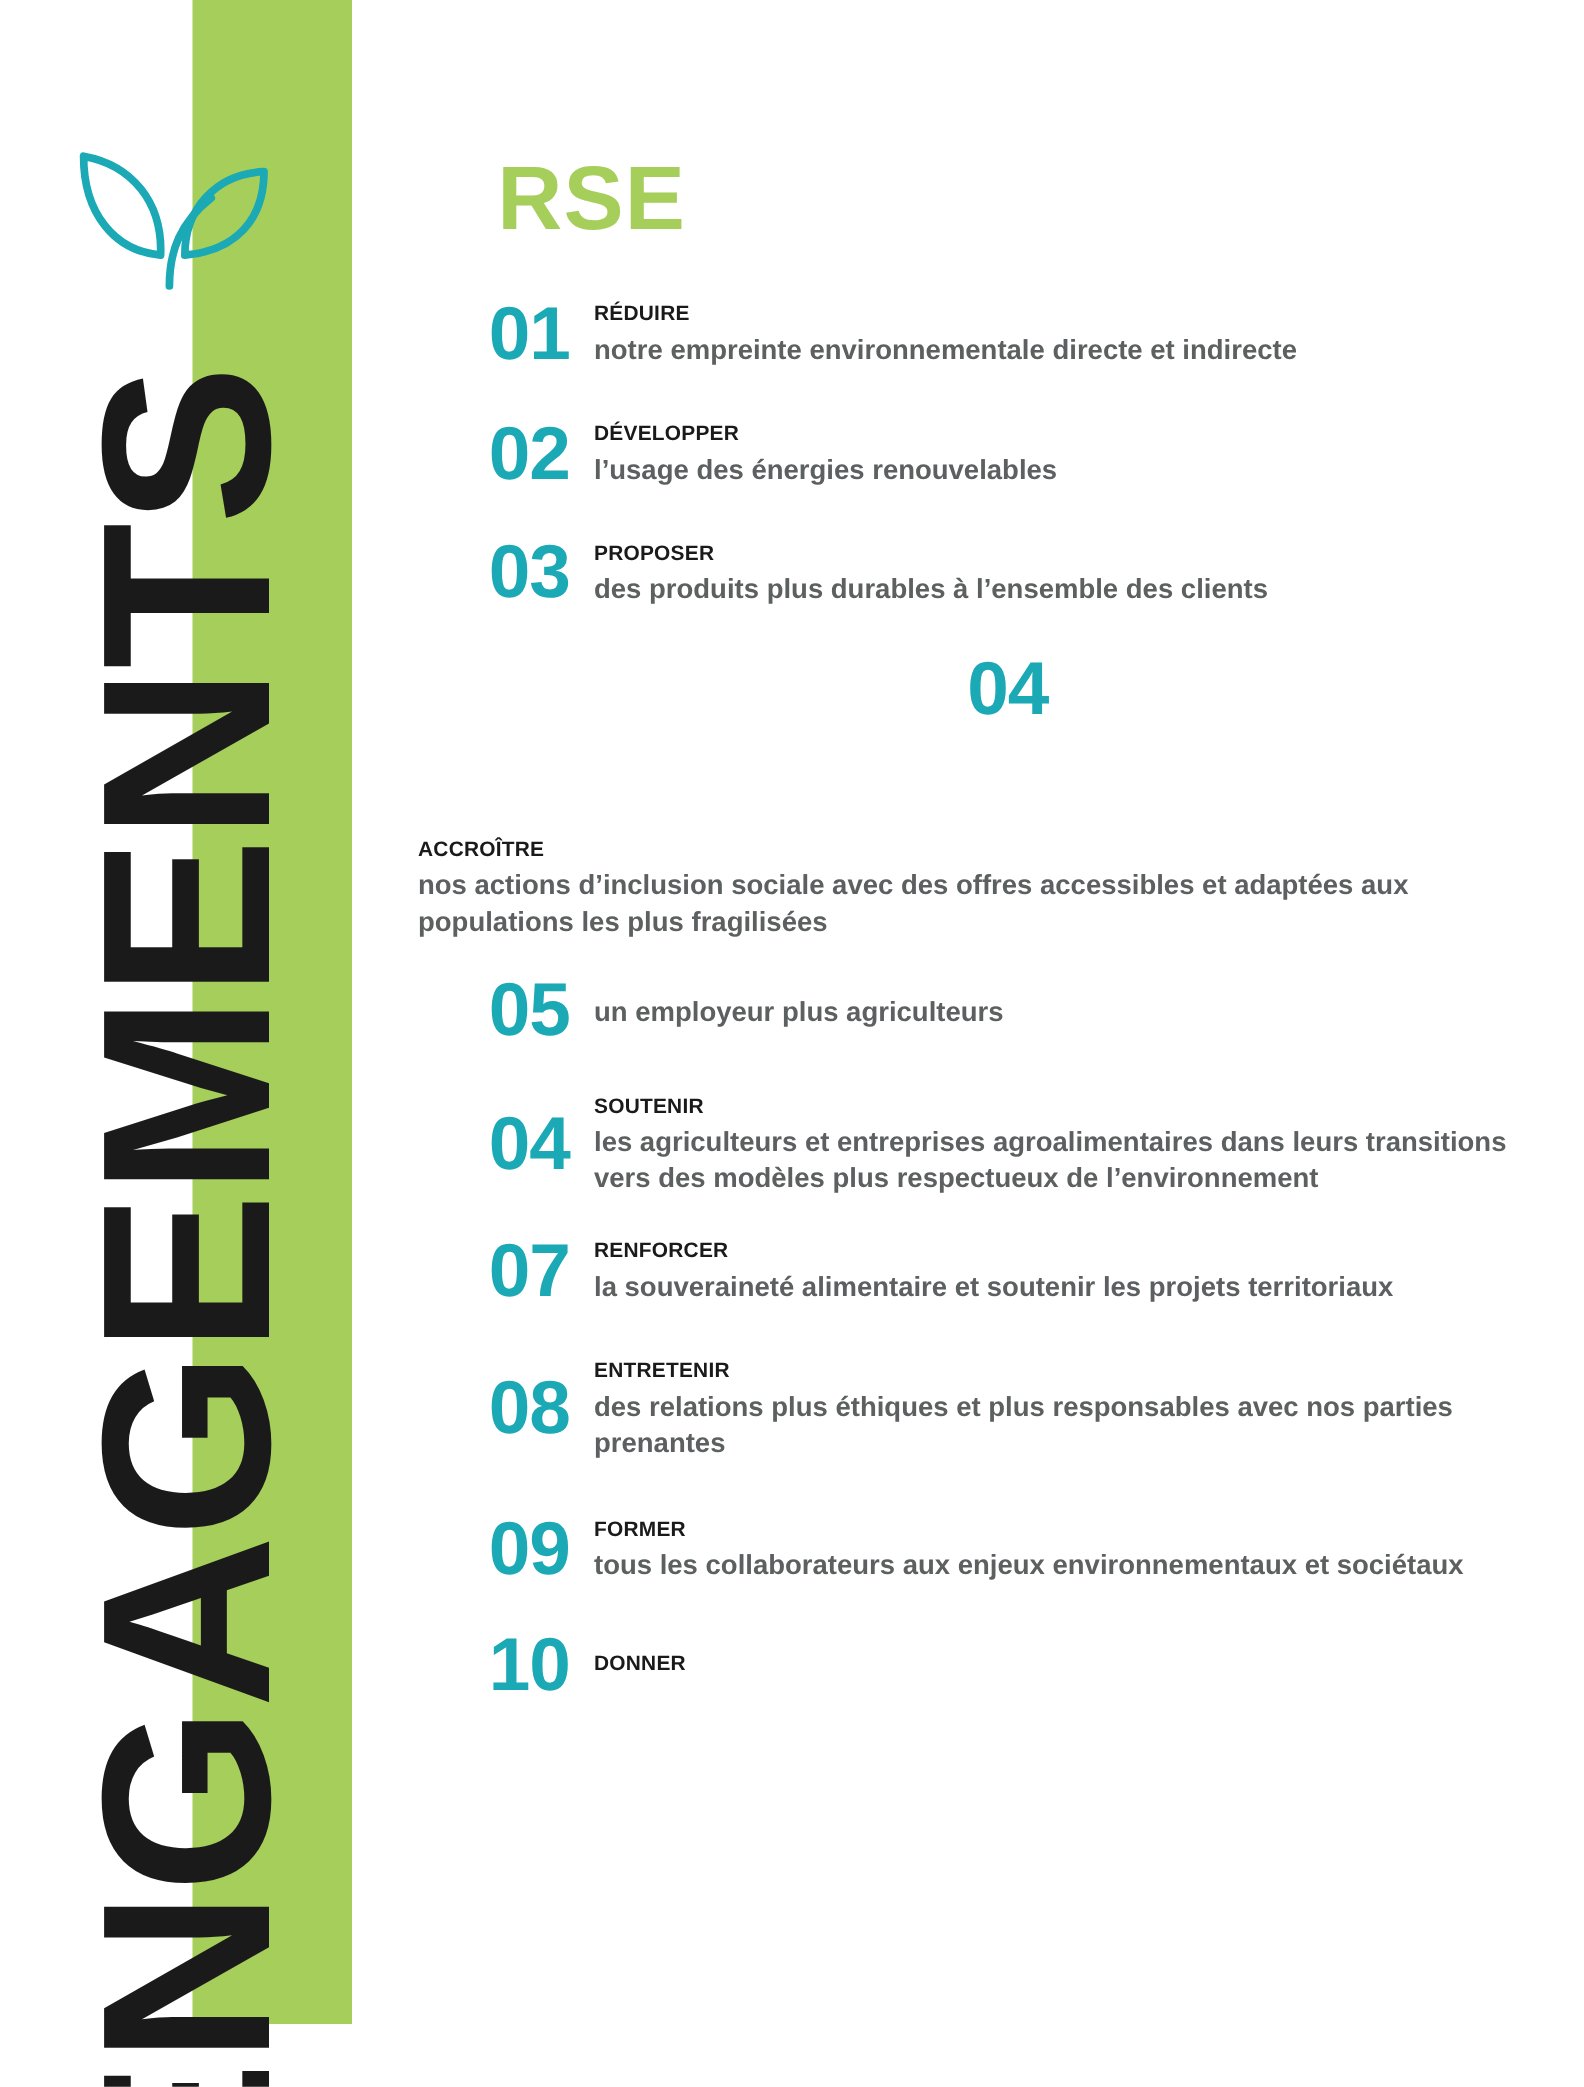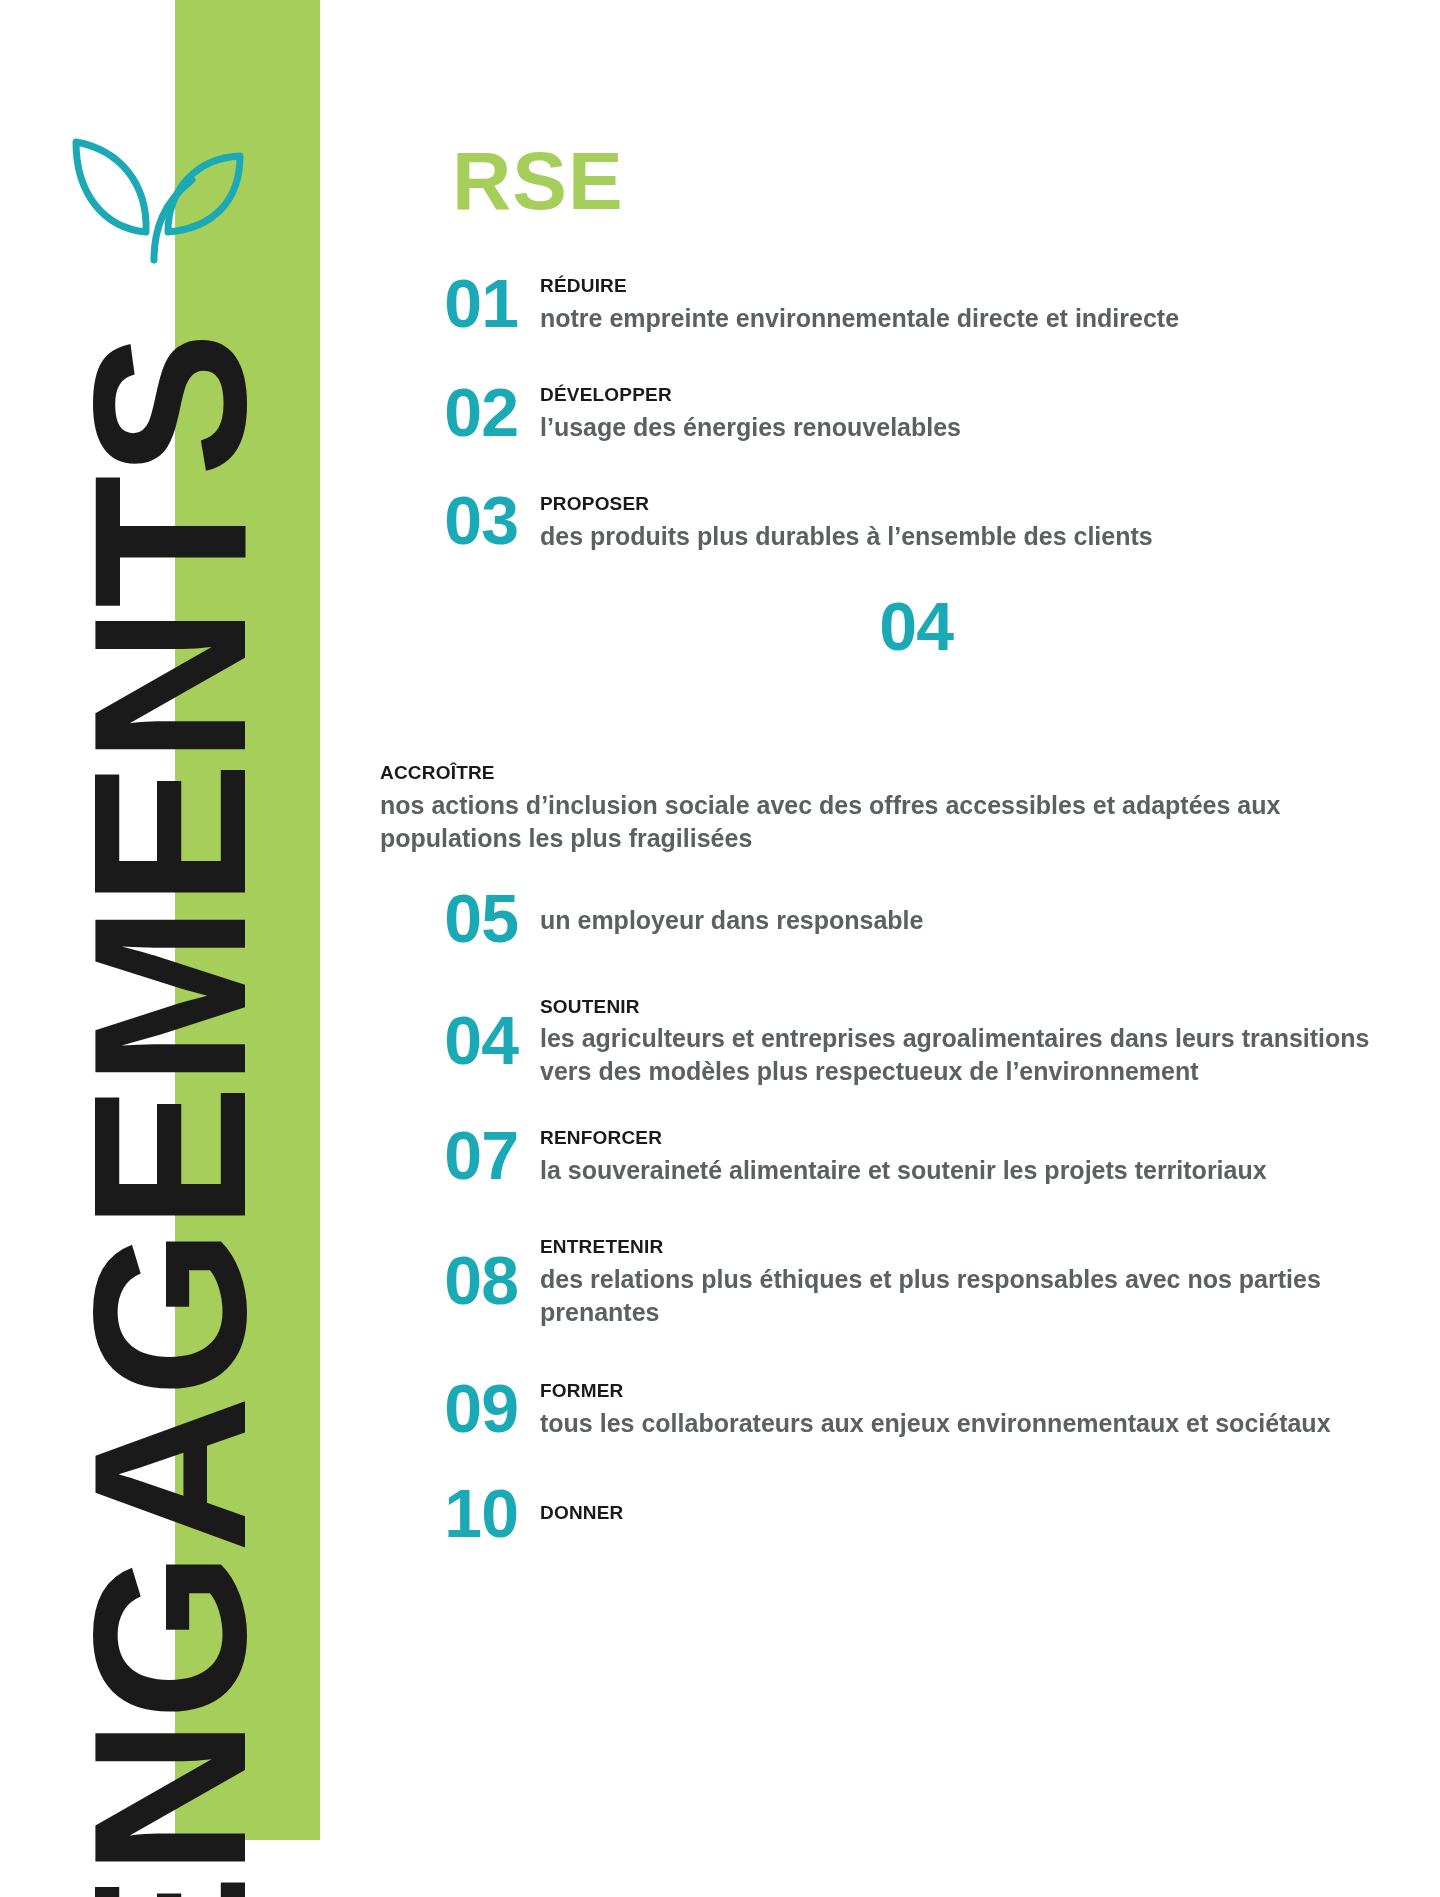--- a/index.html
+++ b/index.html
@@ -187,21 +187,21 @@
       <div class="num">04</div>
       <div class="body">
         <div class="title">ACCROÎTRE</div>
         <div class="desc">nos actions d’inclusion sociale avec des offres accessibles et adaptées aux populations les plus fragilisées</div>
       </div>
     </div>
 
     <div class="item i5">
       <div class="num">05</div>
       <div class="body">
-        <div class="desc">un employeur dans responsable</div>
+        <div class="desc">un employeur plus agriculteurs</div>
       </div>
     </div>
 
     <div class="item i6">
       <div class="num">04</div>
       <div class="body">
         <div class="title">SOUTENIR</div>
         <div class="desc">les agriculteurs et entreprises agroalimentaires dans leurs transitions vers des modèles plus respectueux de l’environnement</div>
       </div>
     </div>

